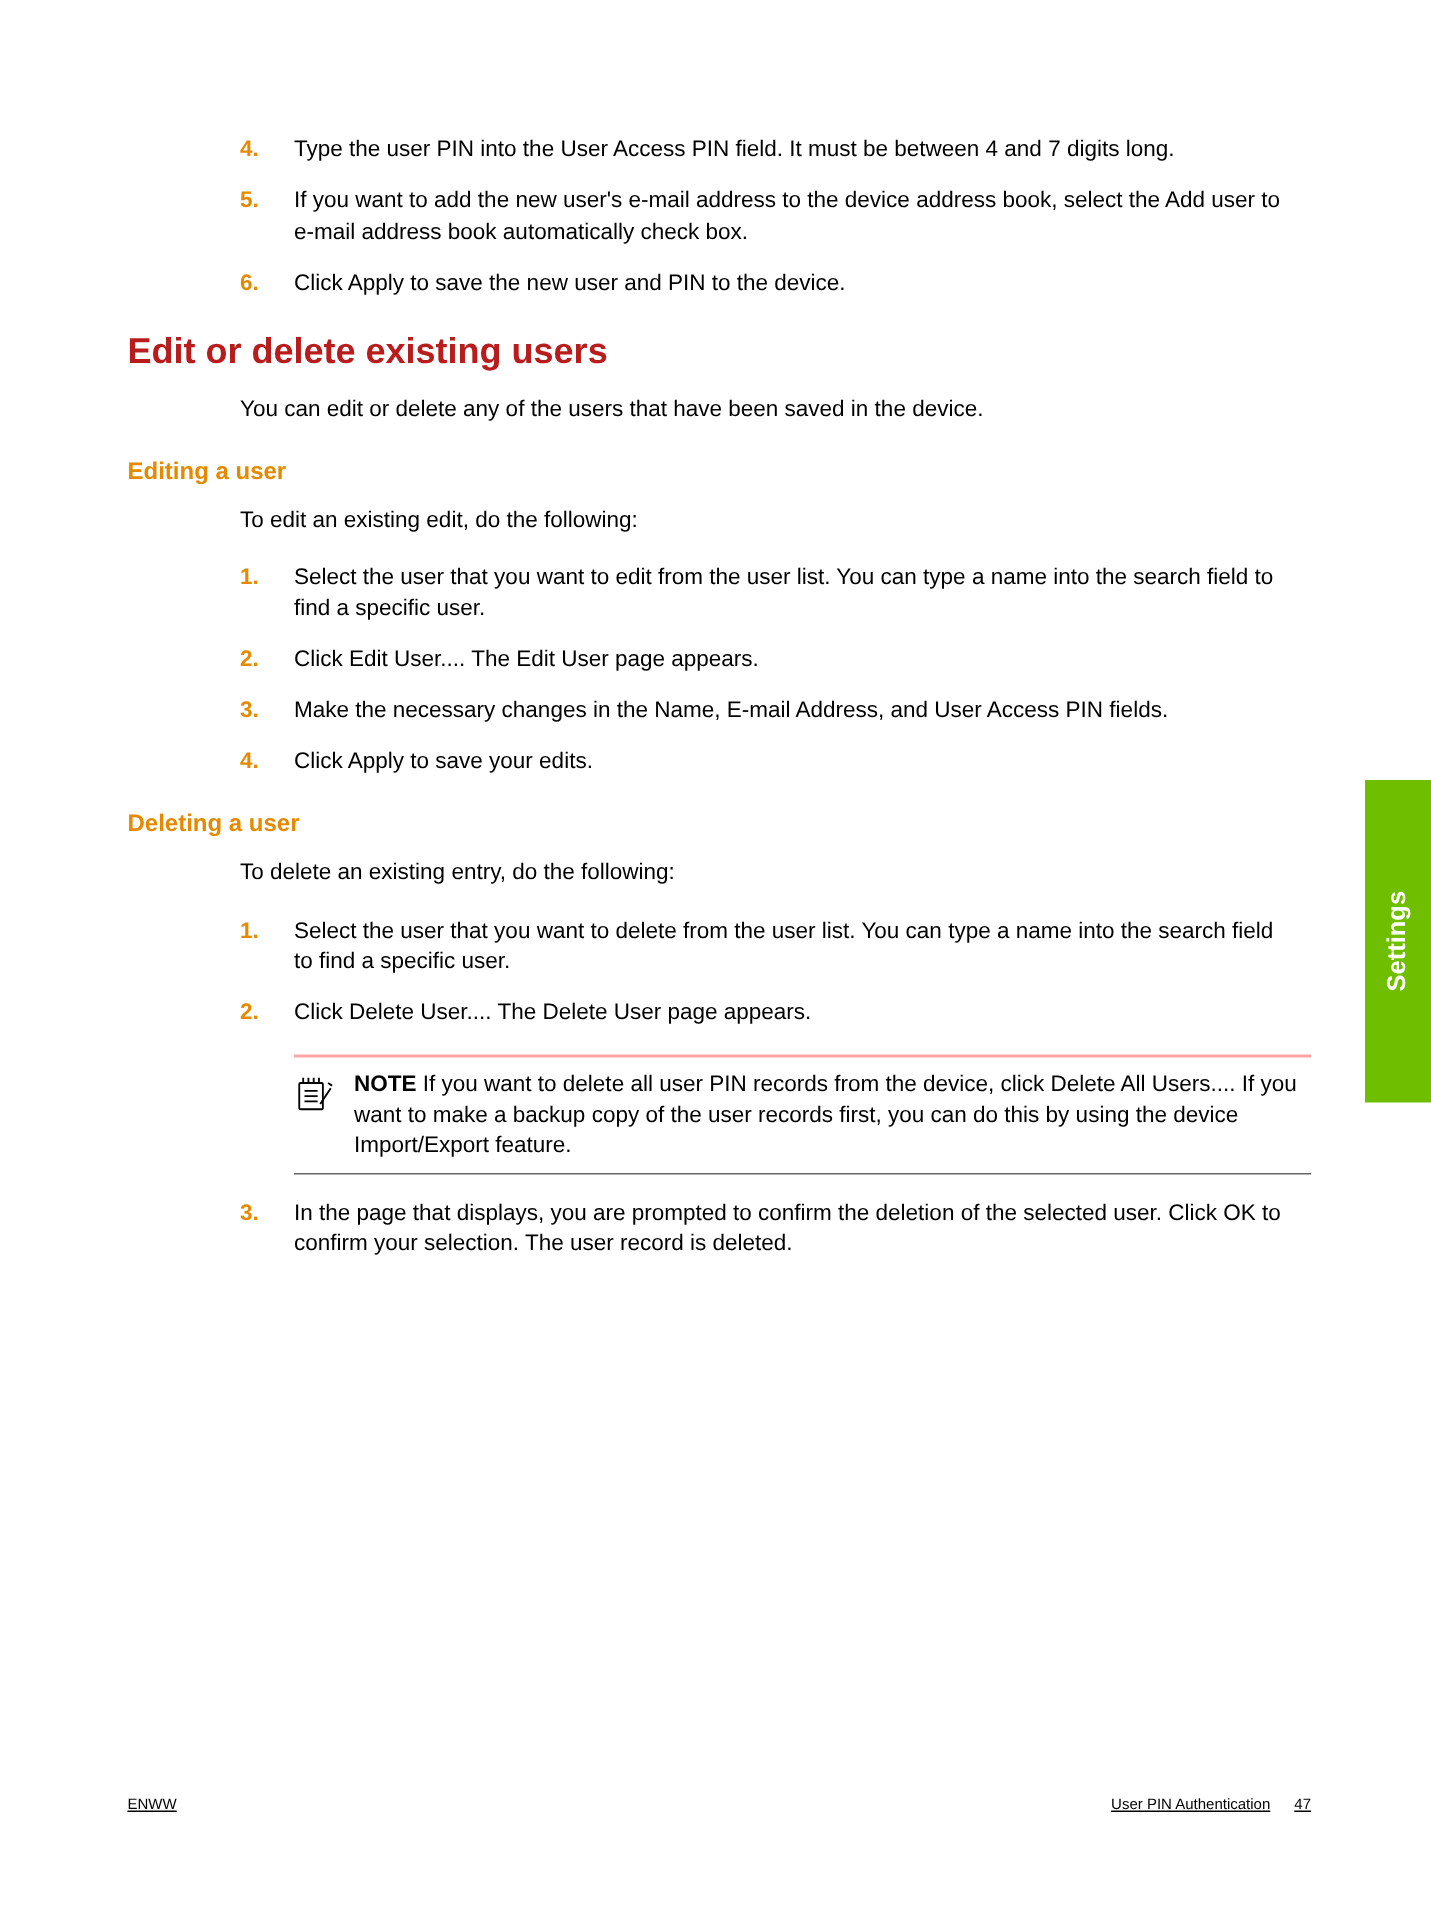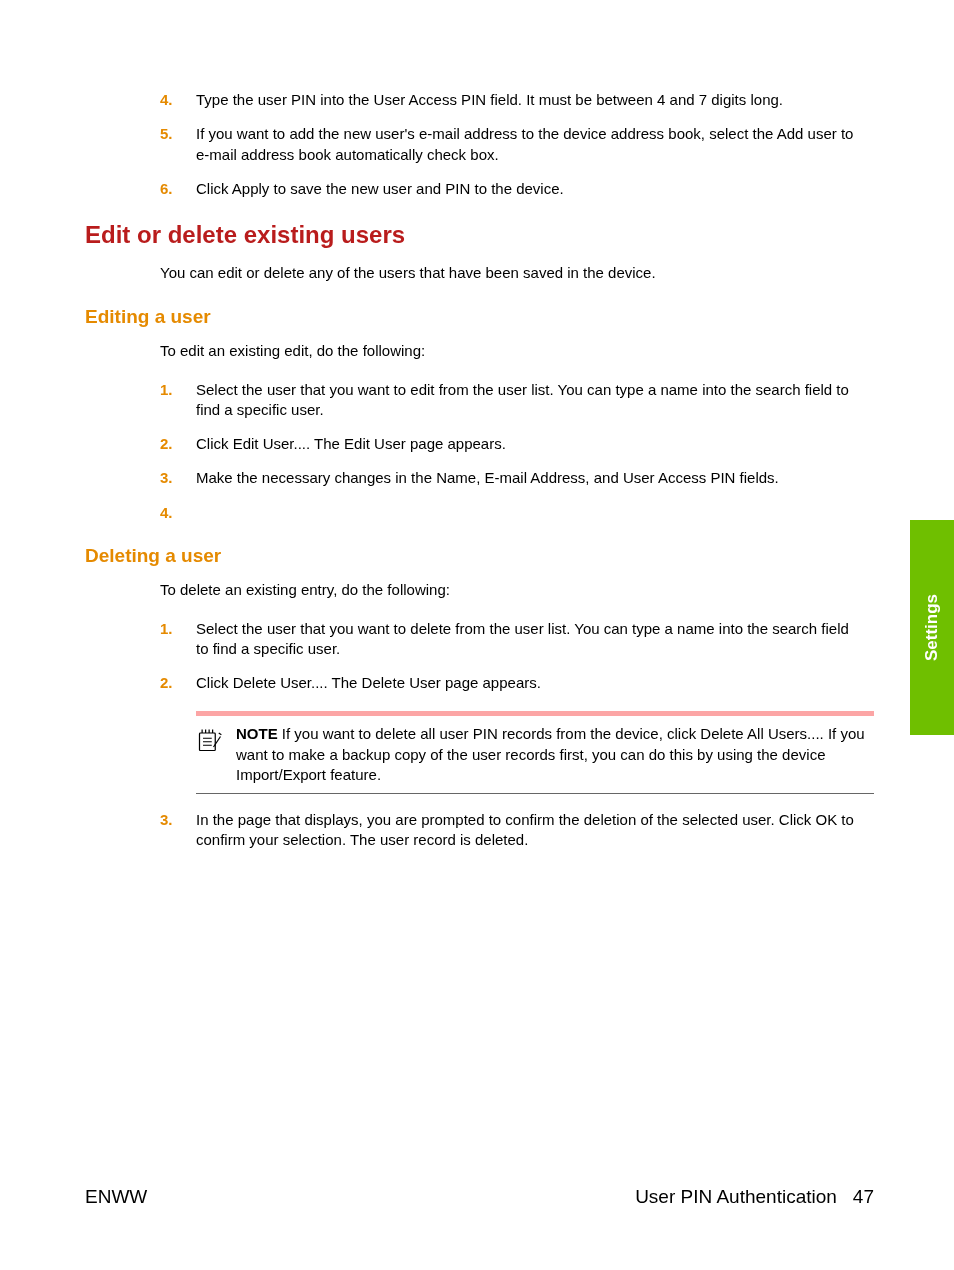--- a/index.html
+++ b/index.html
@@ -44,25 +44,25 @@
     margin: 20px 0 12px 0;
   }
   .body-indent {
     margin-left: 75px;
     margin-bottom: 18px;
   }
   .h3 {
     color: #e58a00;
     font-weight: bold;
     margin: 20px 0 12px 0;
-    font-size: 19px;
+    font-size: 16px;
   }
   .note-block {
     margin: 10px 0 16px 111px;
-    border-top: 5px solid #fca5a5;
+    border-top: 2px solid #fca5a5;
     border-bottom: 1px solid #666;
     padding: 8px 0 8px 0;
     display: flex;
     gap: 12px;
   }
   .note-icon {
     width: 28px;
     flex-shrink: 0;
     padding-top: 2px;
   }
@@ -88,21 +88,22 @@
     writing-mode: vertical-rl;
     transform: rotate(180deg);
   }
   .footer {
     position: absolute;
     bottom: 60px;
     left: 85px;
     right: 80px;
     display: flex;
     justify-content: space-between;
-    font-size: 19px;
+    font-size: 10px;
+    text-decoration: underline;
   }
   .footer .right {
     display: flex;
     gap: 16px;
   }
 </style>
 </head>
 <body>
 
 <div class="page">
@@ -136,20 +137,21 @@
     <div class="ol-item">
       <div class="num">2.</div>
       <div class="txt">Click Edit User.... The Edit User page appears.</div>
     </div>
     <div class="ol-item">
       <div class="num">3.</div>
       <div class="txt">Make the necessary changes in the Name, E-mail Address, and User Access PIN fields.</div>
     </div>
     <div class="ol-item">
       <div class="num">4.</div>
+      <div class="txt">Click Apply to save your edits.</div>
     </div>
   </div>
 
   <div class="h3">Deleting a user</div>
   <div class="body-indent">To delete an existing entry, do the following:</div>
 
   <div class="ol-block">
     <div class="ol-item">
       <div class="num">1.</div>
       <div class="txt">Select the user that you want to delete from the user list. You can type a name into the search field to find a specific user.</div>

